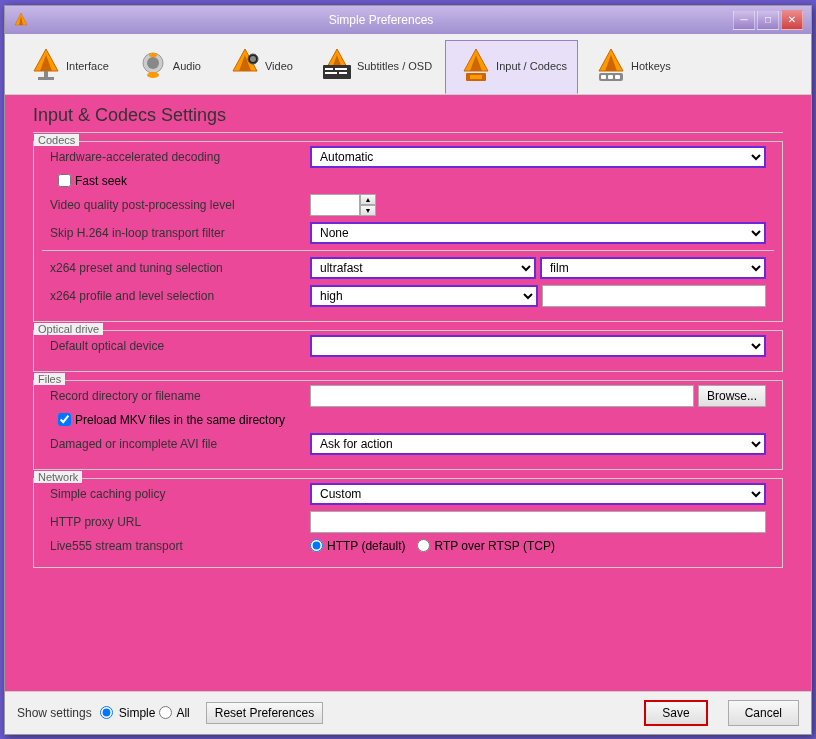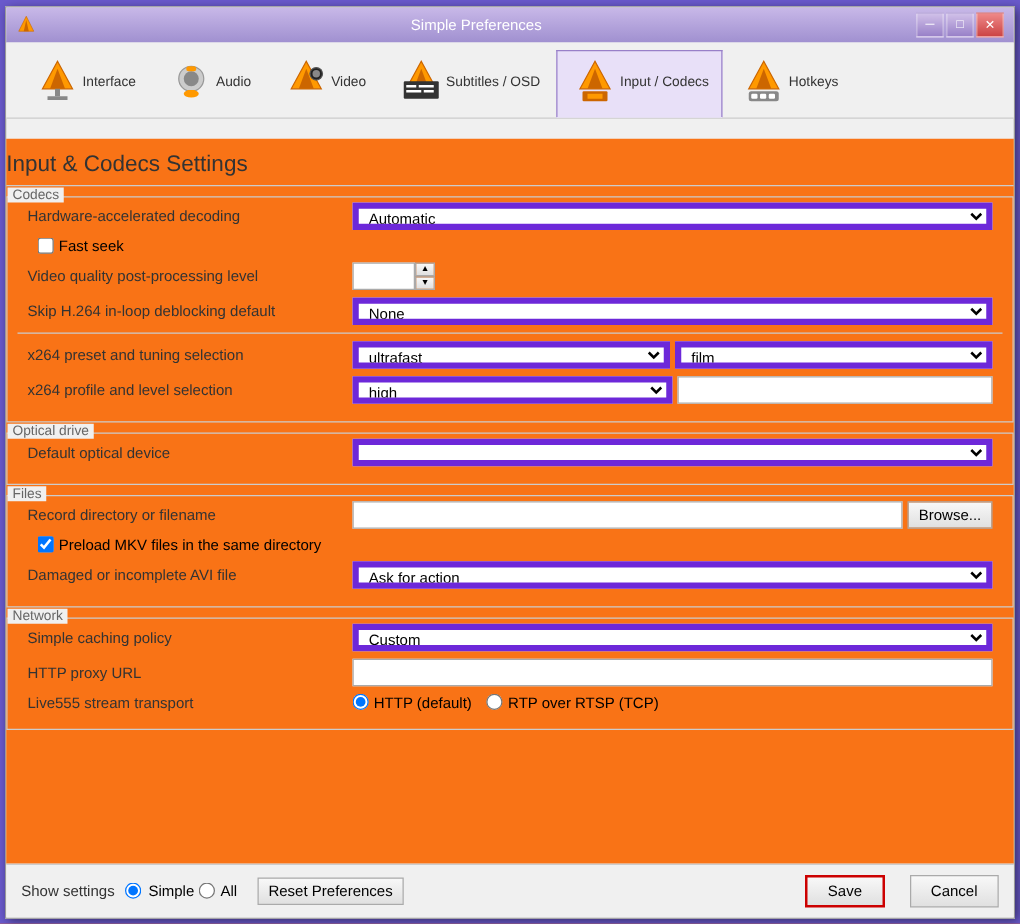--- a/index.html
+++ b/index.html
@@ -84,23 +84,22 @@
     }
     .nav-icon {
       width: 40px;
       height: 40px;
       margin-bottom: 2px;
     }
     .nav-label { font-size: 11px; color: #333; }
     .content-area {
       flex: 1;
       overflow-y: auto;
-      padding: 10px 0;
-      background: #f97316;
-      margin-top: 16px;
+      padding: 10px 28px;
+      background: #ec4899;
     }
     .page-title {
       font-size: 18px;
       font-weight: 300;
       color: #333;
       margin-bottom: 8px;
       padding-bottom: 6px;
       border-bottom: 1px solid #ccc;
     }
     .settings-row {
@@ -116,21 +115,21 @@
     }
     .settings-row-control {
       flex: 1;
       display: flex;
       align-items: center;
       gap: 4px;
     }
     select {
       height: 22px;
       font-size: 12px;
-      border: 5px solid #6d28d9;
+      border: 2px solid #6d28d9;
       background: #fff;
       padding: 0 4px;
     }
     select.full { width: 100%; }
     select.half { width: 50%; }
     input[type="text"], input[type="number"] {
       height: 22px;
       font-size: 12px;
       border: 1px solid #aaa;
       padding: 0 4px;
@@ -350,21 +349,21 @@
             <input type="text" style="width: 50px; text-align: right;">
             <div class="spin-btns">
               <button class="spin-btn">▲</button>
               <button class="spin-btn">▼</button>
             </div>
           </div>
         </div>
       </div>
 
       <div class="settings-row">
-        <span class="settings-row-label">Skip H.264 in-loop deblocking default</span>
+        <span class="settings-row-label">Skip H.264 in-loop transport filter</span>
         <div class="settings-row-control">
           <select class="full">
             <option>None</option>
             <option>Non-ref</option>
             <option>Bidir</option>
             <option>Non-key</option>
             <option>All</option>
           </select>
         </div>
       </div>

